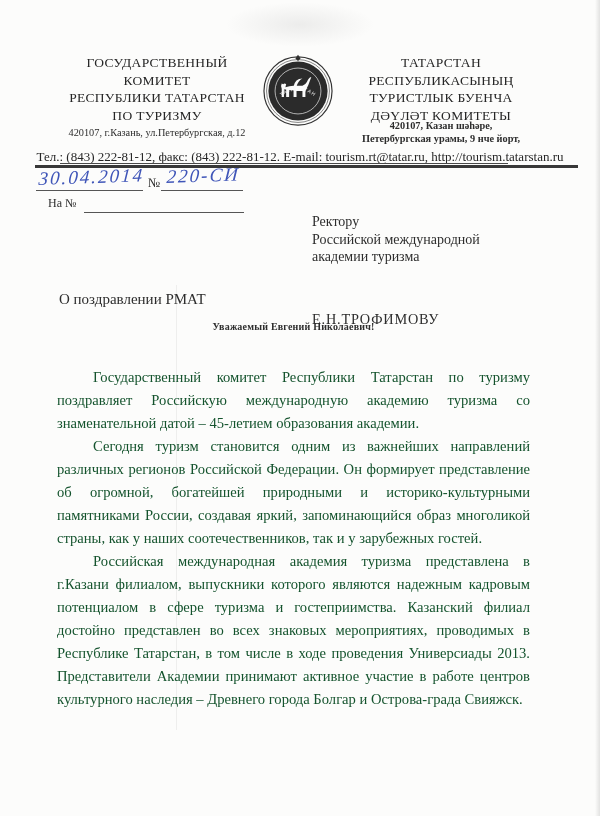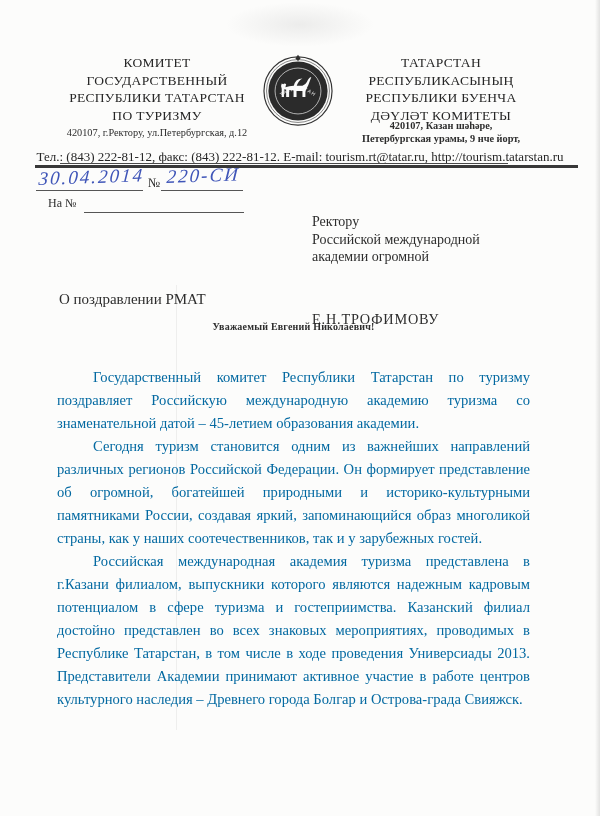--- a/index.html
+++ b/index.html
@@ -51,44 +51,44 @@
   .recipient{position:absolute;left:312px;top:213px;font-size:14px;line-height:17.5px;}
   .recipient-name{position:absolute;left:312px;top:273px;font-size:14.3px;letter-spacing:0.8px;margin-top:38px;}
 
   .subject{position:absolute;left:59px;top:291px;font-size:15px;}
 
   .salutation{position:absolute;left:57px;top:321px;width:473px;text-align:center;
     font-weight:bold;font-size:10px;letter-spacing:0.2px;}
 
   
   .body-text{position:absolute;left:57px;top:366px;width:473px;
-    font-size:14.6px;line-height:23px;text-align:justify;color:#0369a1;}
+    font-size:14.6px;line-height:23px;text-align:justify;color:#14532d;}
   .body-text p{margin:0;text-indent:36px;}
 </style>
 </head>
 <body>
 
 <div class="page">
 
   <div class="smudge"></div>
   <div class="fold-line"></div>
   <div class="edge-shadow"></div>
 
   <div class="org org-ru">
+    <div>ГОСУДАРСТВЕННЫЙ</div>
     <div>КОМИТЕТ</div>
-    <div>ГОСУДАРСТВЕННЫЙ</div>
     <div>РЕСПУБЛИКИ ТАТАРСТАН</div>
     <div>ПО ТУРИЗМУ</div>
   </div>
-  <div class="org-address addr-ru">420107, г.Ректору, ул.Петербургская, д.12</div>
+  <div class="org-address addr-ru">420107, г.Казань, ул.Петербургская, д.12</div>
 
   <div class="org org-tt">
     <div>ТАТАРСТАН</div>
     <div>РЕСПУБЛИКАСЫНЫҢ</div>
-    <div>РЕСПУБЛИКИ БУЕНЧА</div>
+    <div>ТУРИСТЛЫК БУЕНЧА</div>
     <div>ДӘҮЛӘТ КОМИТЕТЫ</div>
   </div>
   <div class="org-address addr-tt">
     <div>420107, Казан шәһәре,</div>
     <div>Петербургская урамы, 9 нче йорт,</div>
   </div>
 
   <div class="emblem">
     <svg viewBox="0 0 100 100" width="74" height="74">
       <path d="M50,1 l3.5,5 -3.5,3.5 -3.5,-3.5 Z" fill="#2b2b2b"></path>
@@ -115,21 +115,21 @@
   <div class="u1"></div>
   <div class="num-sign">№</div>
   <div class="hand hw-num">220-СИ</div>
   <div class="u2"></div>
   <div class="reply-label">На №</div>
   <div class="u3"></div>
 
   <div class="recipient">
     <div>Ректору</div>
     <div>Российской международной</div>
-    <div>академии огромной</div>
+    <div>академии туризма</div>
   </div>
   <div class="recipient-name">Е.Н.ТРОФИМОВУ</div>
 
   <div class="subject">О поздравлении РМАТ</div>
 
   <div class="salutation">Уважаемый Евгений Николаевич!</div>
 
   <div class="body-text">
     <p>Государственный комитет Республики Татарстан по туризму поздравляет Российскую международную академию туризма со знаменательной датой – 45-летием образования академии.</p>
     <p>Сегодня туризм становится одним из важнейших направлений различных регионов Российской Федерации. Он формирует представление об огромной, богатейшей природными и историко-культурными памятниками России, создавая яркий, запоминающийся образ многоликой страны, как у наших соотечественников, так и у зарубежных гостей.</p>

